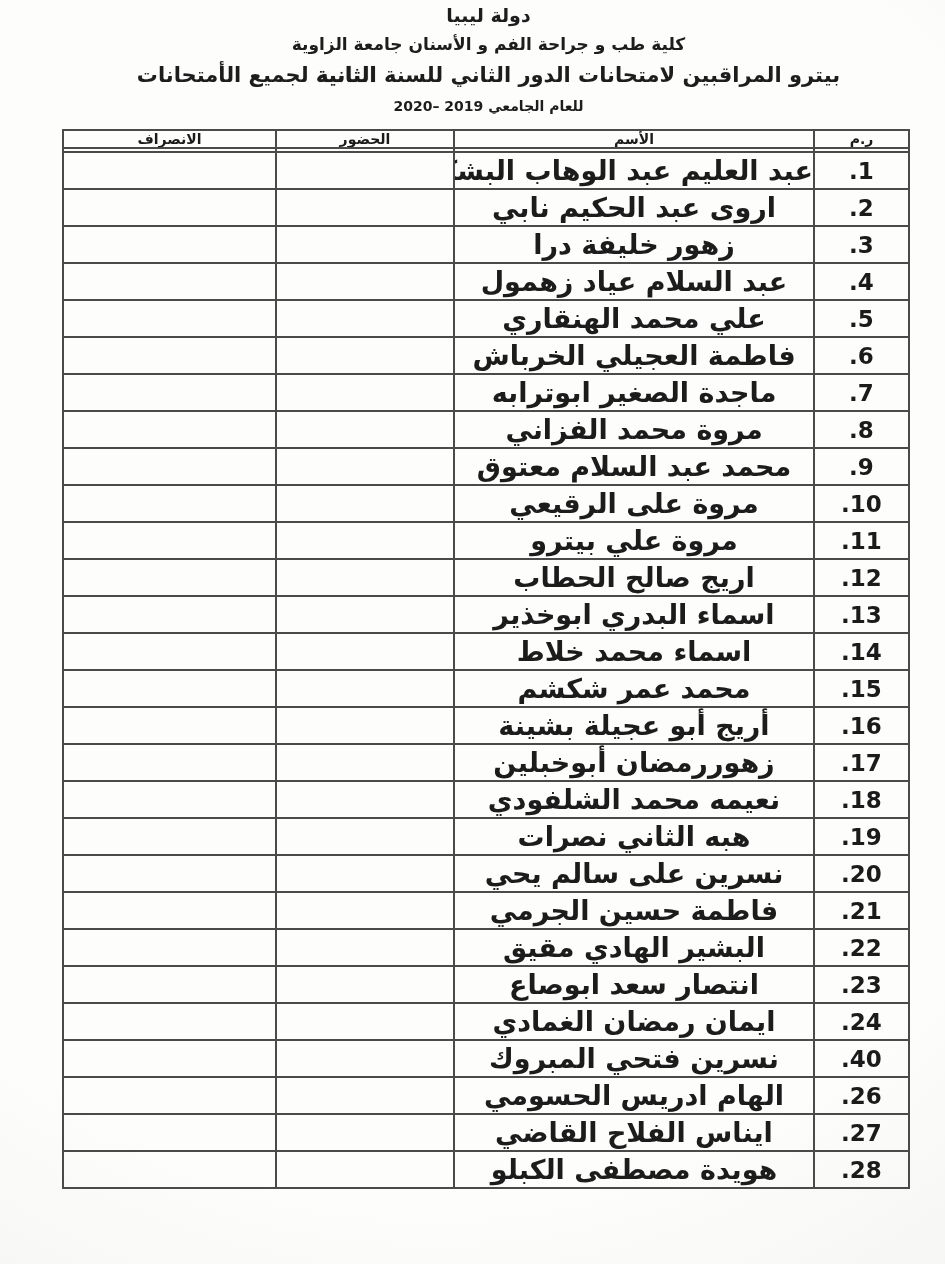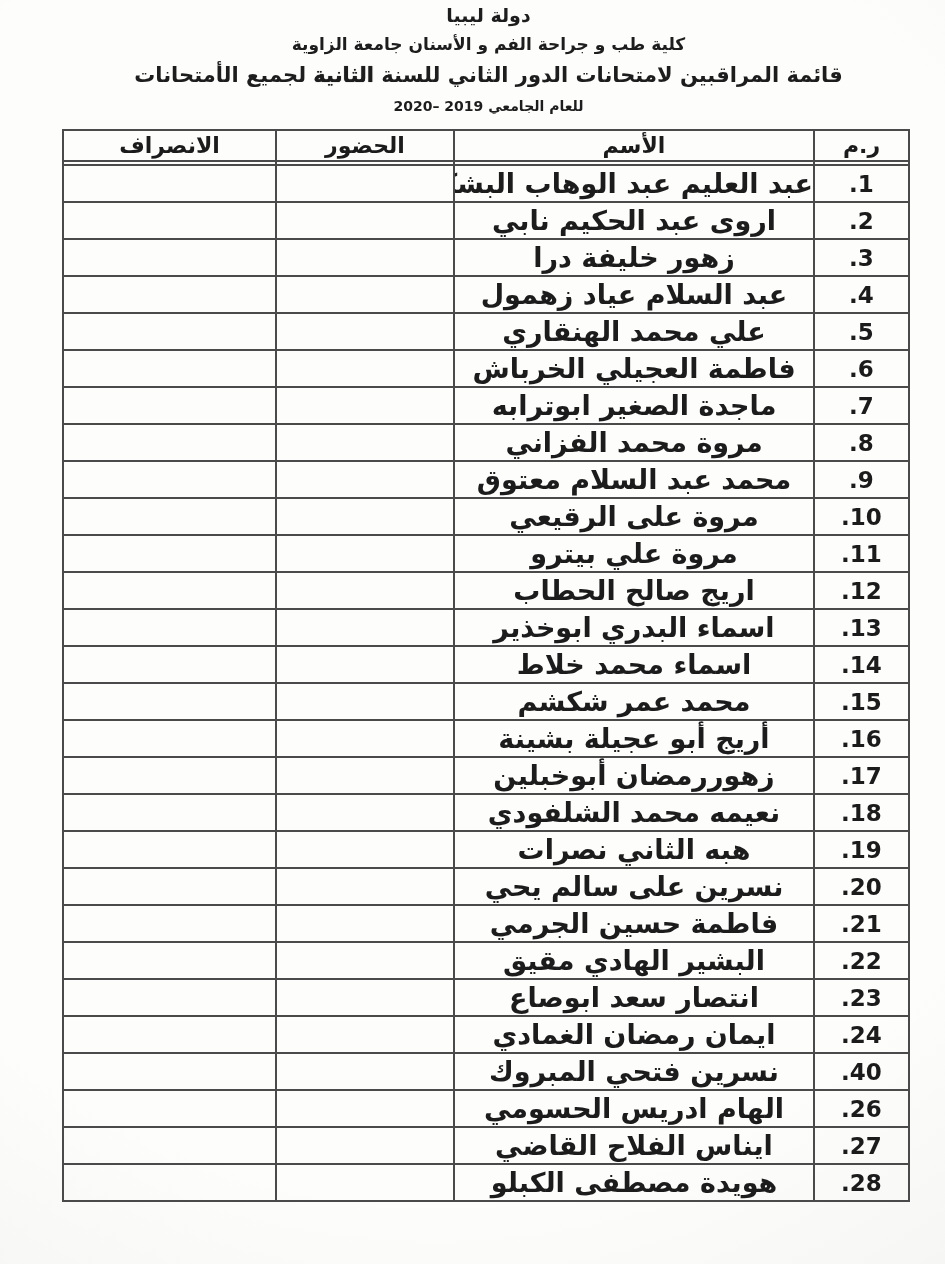--- a/index.html
+++ b/index.html
@@ -44,22 +44,22 @@
   .roster col.c-dp  { width:213px; }
 
   .roster th, .roster td {
     border:2px solid #4a4a4a;
     vertical-align:middle;
     text-align:center;
     overflow:hidden;
     white-space:nowrap;
   }
   .roster thead th {
-    height:31px;
-    font-size:22px;
+    height:18px;
+    font-size:14px;
     font-weight:700;
     color:#1b1b1b;
   }
   
   .roster tr.gap td {
     height:4px;
     border-top:0; border-bottom:0;
   }
   .roster tbody td { height:37px; }
 
@@ -68,21 +68,21 @@
   .att-cell, .dep-cell { background:transparent; }
 </style>
 </head>
 <body>
 
 <div class="sheet">
 
   <div class="doc-header">
     <div class="h-line1">دولة ليبيا</div>
     <div class="h-line2">كلية طب و جراحة الفم و الأسنان جامعة الزاوية</div>
-    <div class="h-line3"><span>قائمة المراقبين لامتحانات الدور الثاني للسنة </span><span class="extra-bold">الثانية</span><span> لجميع الأمتحانات</span></div>
+    <div class="h-line3"><span>بيترو المراقبين لامتحانات الدور الثاني للسنة </span><span class="extra-bold">الثانية</span><span> لجميع الأمتحانات</span></div>
     <div class="h-line4">للعام الجامعي 2019 –2020</div>
   </div>
 
   <table class="roster">
     <colgroup>
       <col class="c-no">
         <col class="c-nm">
         <col class="c-at">
         <col class="c-dp">
     </colgroup>

